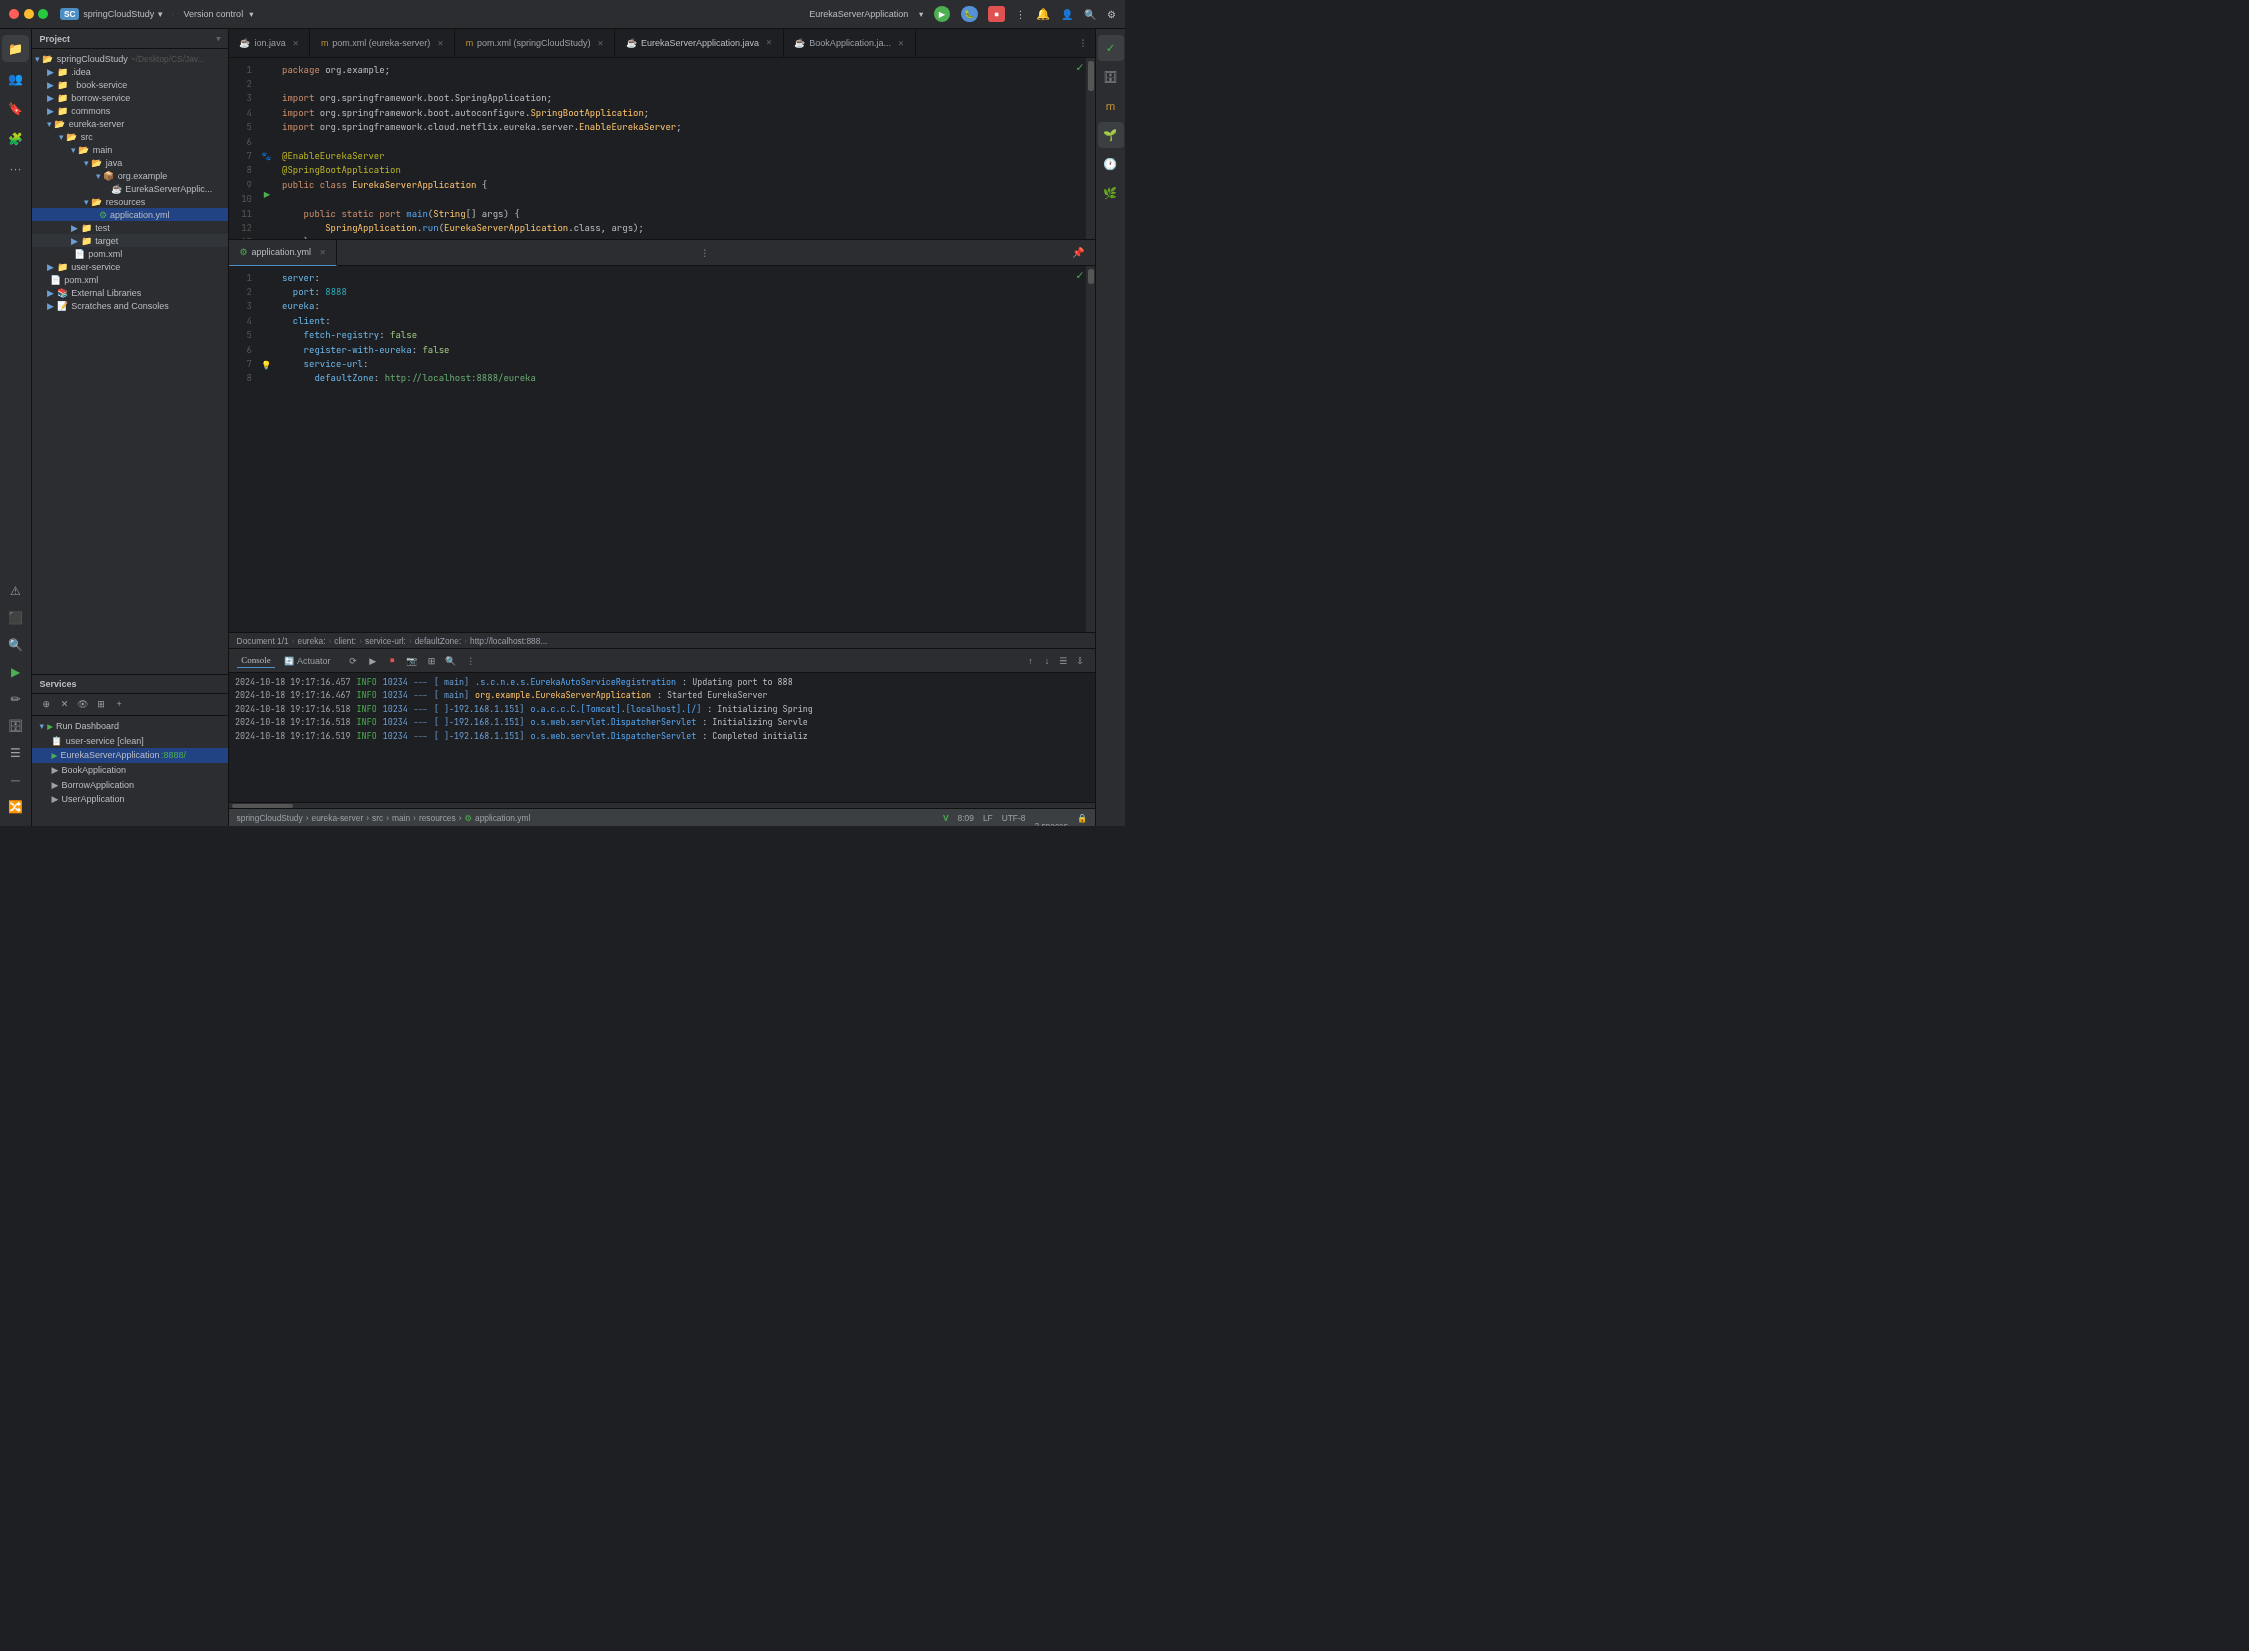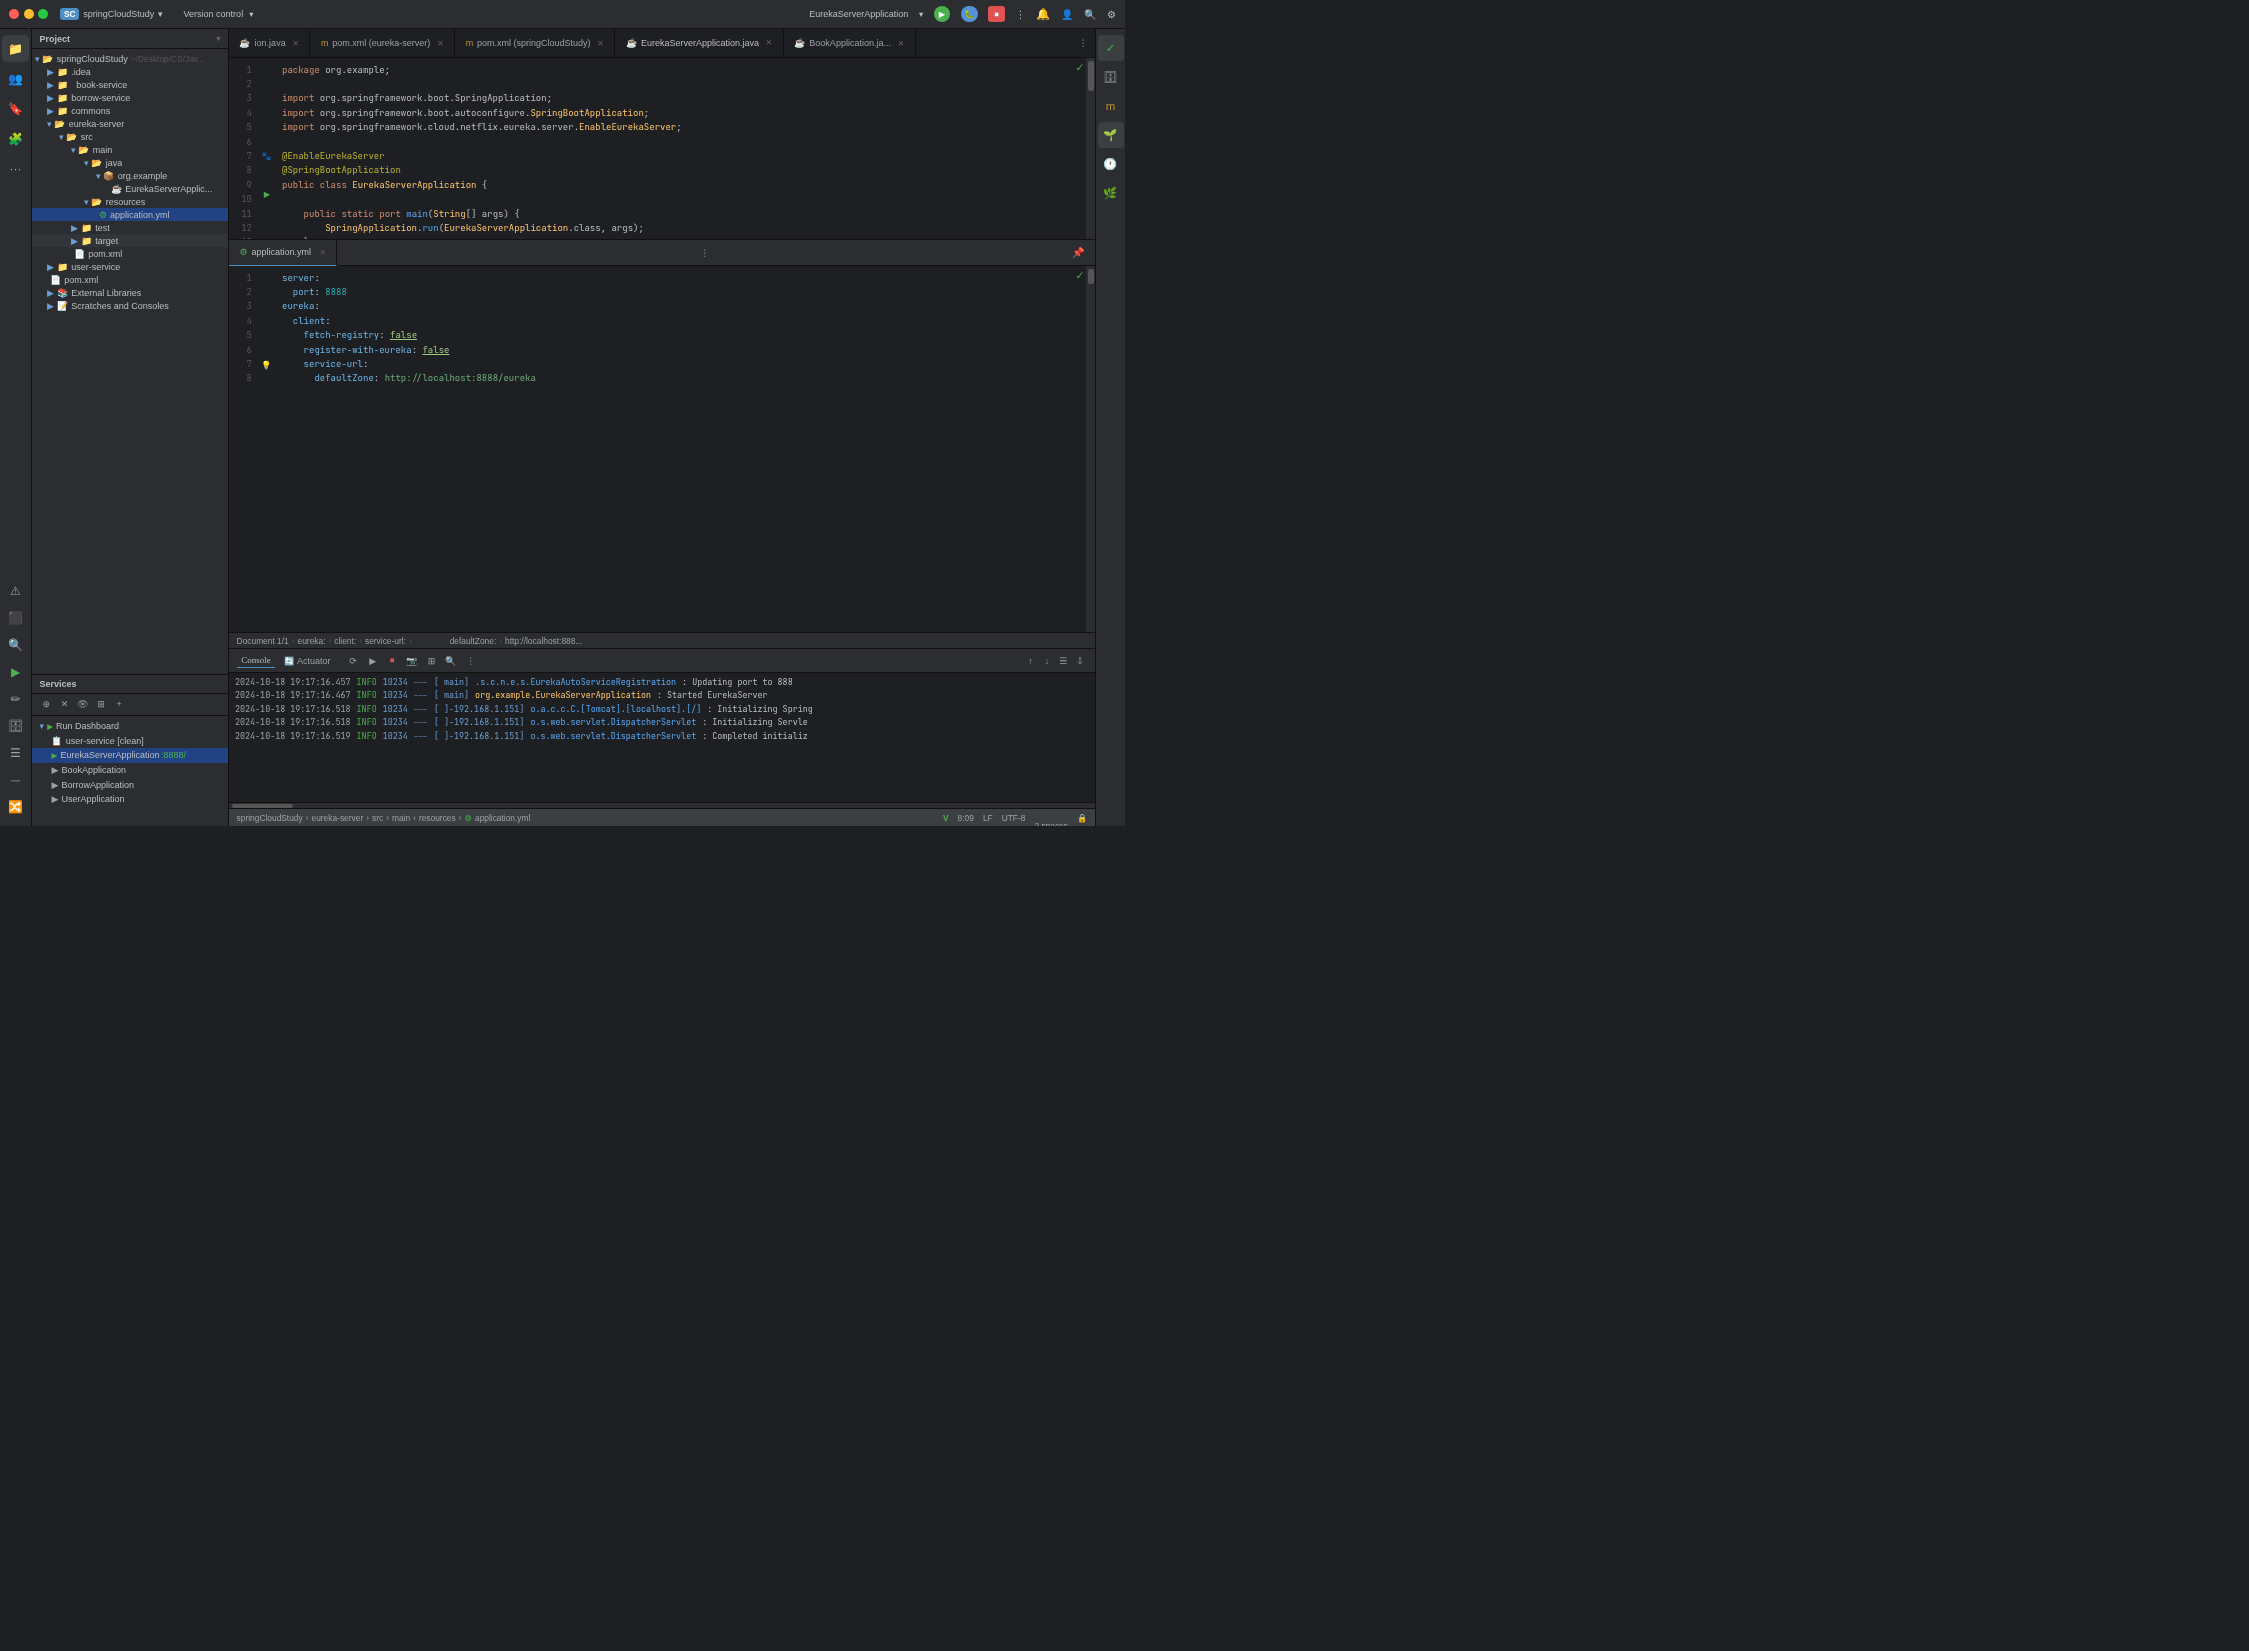--- a/index.html
+++ b/index.html
@@ -230,21 +230,21 @@
       color: #bcbec4;
       flex: 1;
     }
     .kw { color: #cf8e6d; } 
     .anno { color: #bbb529; } 
     .cls { color: #ffc66d; }
     .pkg { color: #bcbec4; }
     .method { color: #56a8f5; }
     .num { color: #2aacb8; }
     .yml-key { color: #6cb8eb; }
-    .yml-val { color: #a0c980; text-decoration: underline; }
+    .yml-val { color: #a0c980; }
     .yml-url { color: #6aab73; }
 
     .gutter-area {
       width: 18px; background: #1e1f22;
       padding-top: 4.6px;
       font-size: 8.4px;
       line-height: 1.6;
       color: #4caf50;
       display: flex; flex-direction: column; align-items: center;
     }
@@ -714,21 +714,21 @@
 
         <div class="breadcrumb">
           <span>Document 1/1</span>
           <span class="sep">›</span>
           <span style="cursor:pointer;">eureka:</span>
           <span class="sep">›</span>
           <span style="cursor:pointer;">client:</span>
           <span class="sep">›</span>
           <span style="cursor:pointer;">service-url:</span>
           <span class="sep">›</span>
-          <span style="cursor:pointer;margin-left:35px;">defaultZone:</span>
+          <span style="cursor:pointer;">defaultZone:</span>
           <span class="sep">›</span>
           <span>http://localhost:888...</span>
         </div>
       </div>
 
       <div class="console-area">
         <div class="console-toolbar">
           <div class="console-tab active">Console</div>
           <div class="console-tab">
             <span style="color:#4caf50; font-size:8.4px;">🔄</span>

